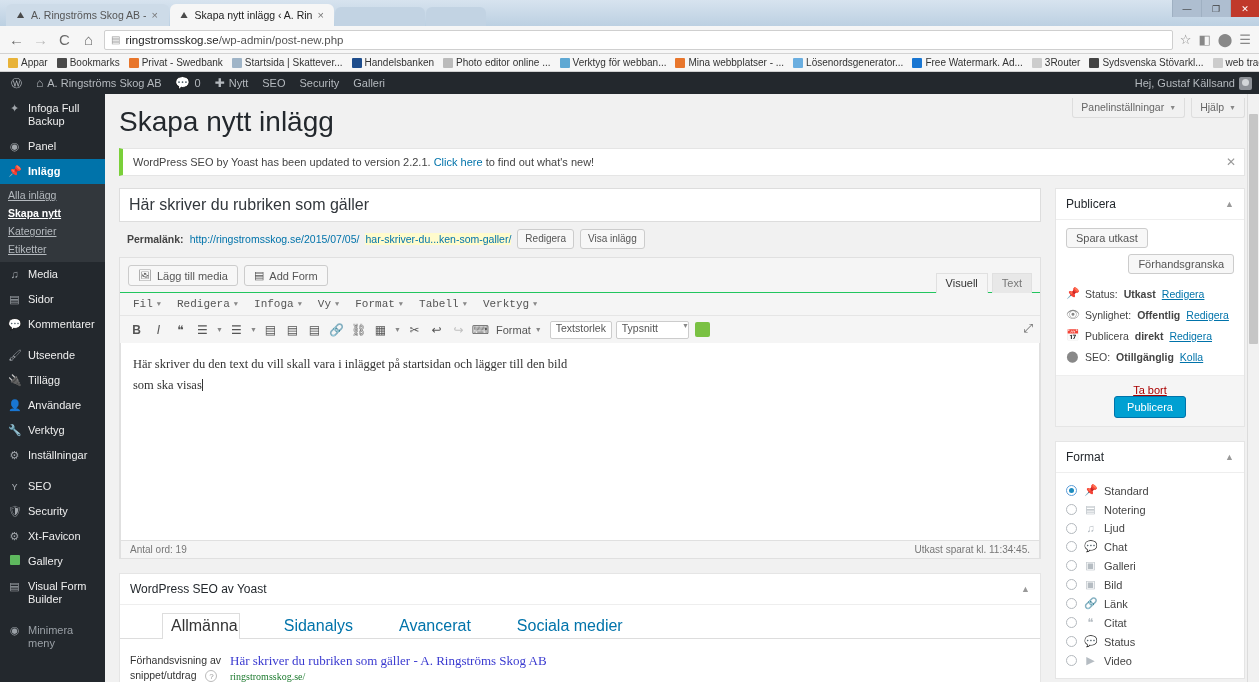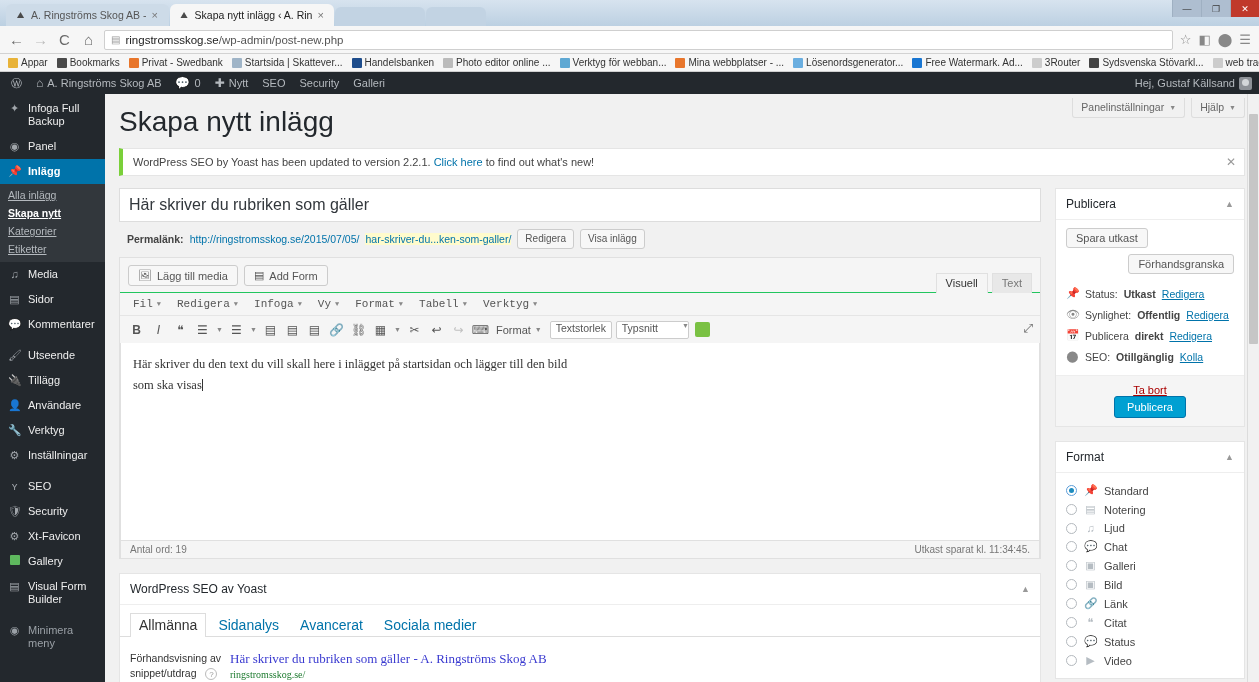--- a/index.html
+++ b/index.html
@@ -367,25 +367,25 @@
     border-bottom: 1px solid #eee;
     font-size: 12px; color: #23282d;
   }
   .toggle-arrow { font-size: 9px; color: #999; }
   .yoast-tabs {
     display: flex; gap: 3px;
     padding: 7px 10px 0 10px;
     border-bottom: 1px solid #ddd;
   }
   .ytab {
-    font-size: 14px; color: #0073aa;
-    padding: 3px 8px 4px 8px;
+    font-size: 16px; color: #0073aa;
+    padding: 3px 1px 4px 8px;
     border: 1px solid transparent;
     border-bottom: none;
-    position: relative; top: 1px;
+    position: relative; top: 1px; margin-left: 32px;
   }
   .ytab.active {
     background: #fff; border-color: #ddd;
     color: #333;
   }
   .yoast-body { padding: 13px 10px 0 10px; }
   .yrow { display: flex; align-items: flex-end; margin-bottom: 20px; }
   .ylabel {
     flex: 0 0 100px; font-size: 10.5px; color: #333;
     line-height: 1.35; padding-top: 1px;
@@ -780,21 +780,21 @@
             </span>
             <span class="tb-sel" style="width:73px">
               <span>Typsnitt</span>
               <span class="caret">▼</span>
             </span>
             <span class="colorbox"></span>
             <span class="tb-right">⤢</span>
           </div>
 
           <div class="editor-body">
-            <div>Här skriver du den text du vill skall here i inlägget på startsidan och lägger till den bild</div>
+            <div>Här skriver du den text du vill skall vara i inlägget på startsidan och lägger till den bild</div>
             <div>
               <span>som ska visas</span><span class="caretline"></span>
             </div>
           </div>
 
           <div class="editor-foot">
             <span>Antal ord: 19</span>
             <span>Utkast sparat kl. 11:34:45.</span>
           </div>
         </div>

